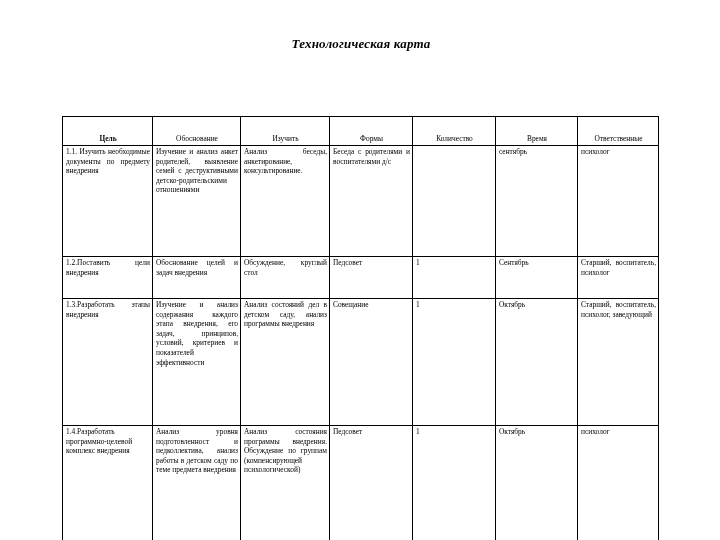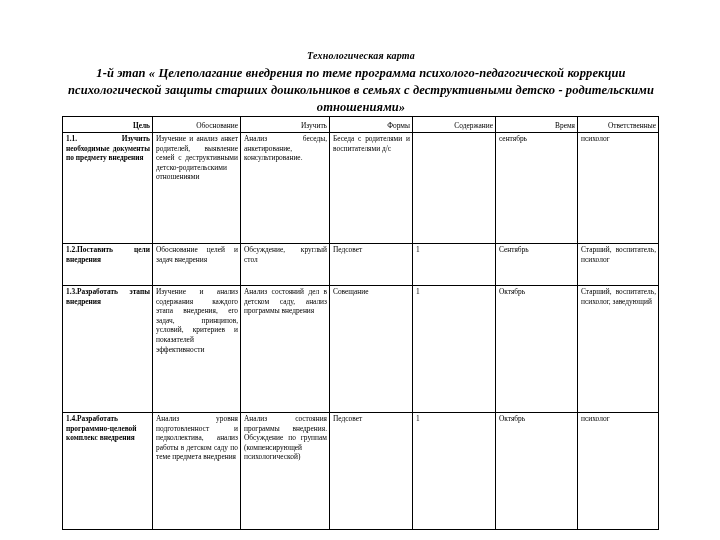--- a/index.html
+++ b/index.html
@@ -26,24 +26,23 @@
   .title-block {
     position: absolute;
     left: 52px;
     top: 36px;
     width: 618px;
     text-align: center;
   }
   .title-main {
     font-weight: bold;
     font-style: italic;
-    font-size: 10px;
+    font-size: 13px;
     line-height: 16px;
     letter-spacing: 0.2px;
-    margin-top: 12px;
   }
   .title-sub {
     font-weight: bold;
     font-style: italic;
     font-size: 12.5px;
     line-height: 17px;
     letter-spacing: 0.1px;
     margin-top: 1px;
   }
 
@@ -67,30 +66,30 @@
     vertical-align: top;
     padding: 1px 2px 1px 3px;
     text-align: justify;
     text-justify: inter-word;
     word-wrap: break-word;
     overflow-wrap: break-word;
     hyphens: none;
   }
   table.tc thead th {
     font-weight: normal;
-    text-align: right;
+    text-align: center;
     height: 10px;
-    padding-top: 4px;
+    padding-top: 17px;
     padding-bottom: 1px;
   }
   table.tc thead th.goal-head {
     font-weight: bold;
   }
   td.goal-cell {
-    font-weight: bold;
+    font-weight: normal;
     text-align: justify;
   }
   td.plain {
     text-align: left;
   }
 
   
   col.c-goal    { width: 90px; }
   col.c-content { width: 88px; }
   col.c-methods { width: 89px; }
@@ -104,41 +103,40 @@
   tr.r3 td { height: 124px; margin-top: 44px; }
   tr.r4 td { height: 114px; margin-left: 12px; }
 </style>
 </head>
 <body>
 
 <div class="page">
 
   <div class="title-block">
     <div class="title-main">Технологическая карта</div>
-    <div class="title-sub">1-й  этап « Целеполагание внедрения по теме программа психолого-педагогической коррекции психологической защиты старших дошкольников в семьях с деструктивными детско - родительскими отношениями»</div>
   </div>
 
   <div class="tc-wrap">
     <table class="tc">
       <colgroup>
         <col class="c-goal">
           <col class="c-content">
           <col class="c-methods">
         <col class="c-forms">
           <col class="c-count">
           <col class="c-time">
           <col class="c-resp">
       </colgroup>
       <thead>
         <tr>
           <th class="goal-head">Цель</th>
           <th>Обоснование</th>
           <th>Изучить</th>
           <th>Формы</th>
-          <th>Содержание</th>
+          <th>Количество</th>
           <th>Время</th>
           <th>Ответственные</th>
         </tr>
       </thead>
       <tbody>
         <tr class="r1">
           <td class="goal-cell">1.1.  Изучить необходимые документы по предмету внедрения</td>
           <td>Изучение и анализ анкет родителей, выявление семей с деструктивными детско-родительскими отношениями</td>
           <td>Анализ беседы, анкетирование, консультирование.</td>
           <td>Беседа с родителями и воспитателями д/с</td>

